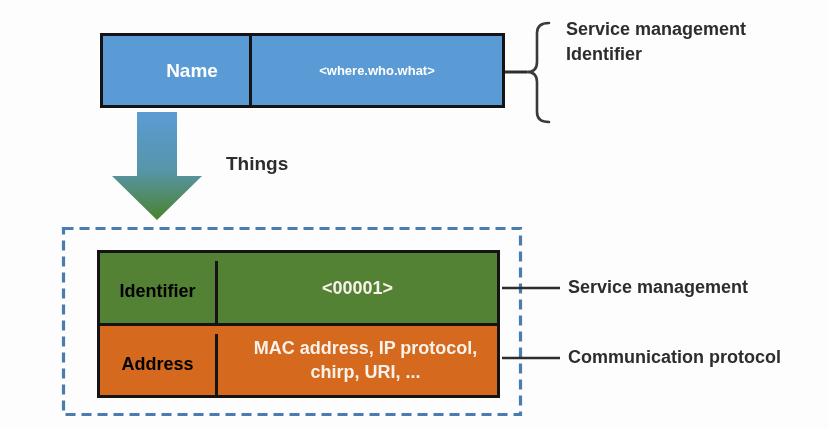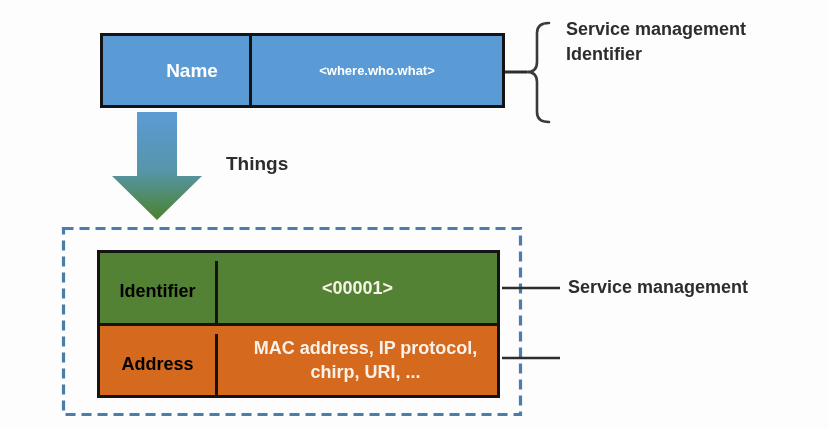--- a/index.html
+++ b/index.html
@@ -164,14 +164,15 @@
       <div class="cell-label">Identifier</div>
       <div class="cell-value">&lt;00001&gt;</div>
     </div>
     <div class="row row-address">
       <div class="cell-label">Address</div>
       <div class="cell-value">MAC address, IP protocol, chirp, URI, ...</div>
     </div>
   </div>
 
   <div class="annotation annotation-things">Service management</div>
+  <div class="annotation annotation-comm">Communication protocol</div>
 
 </div>
 
 </body></html>

